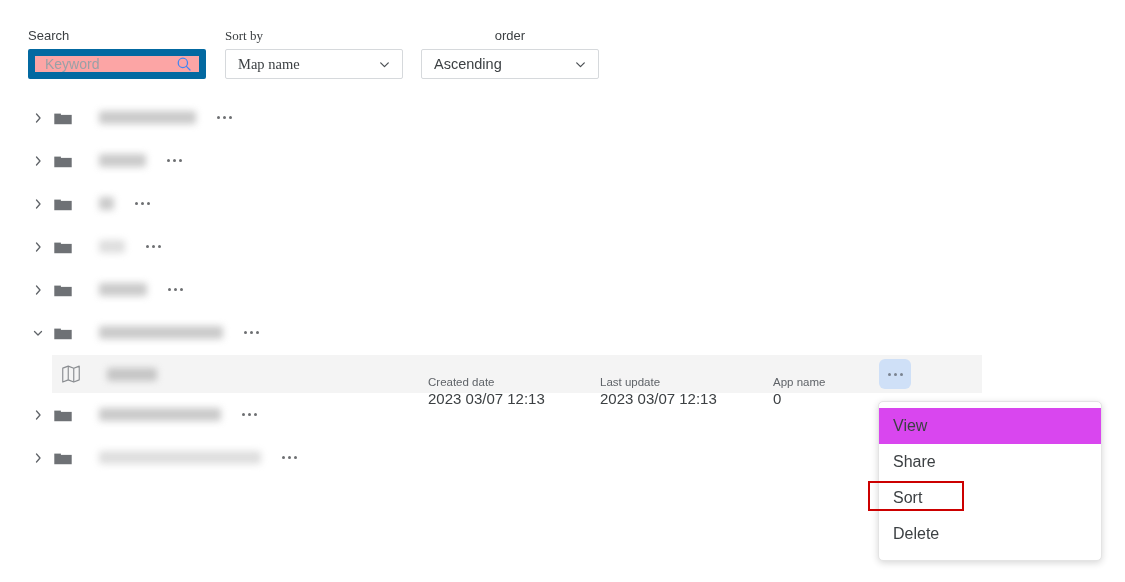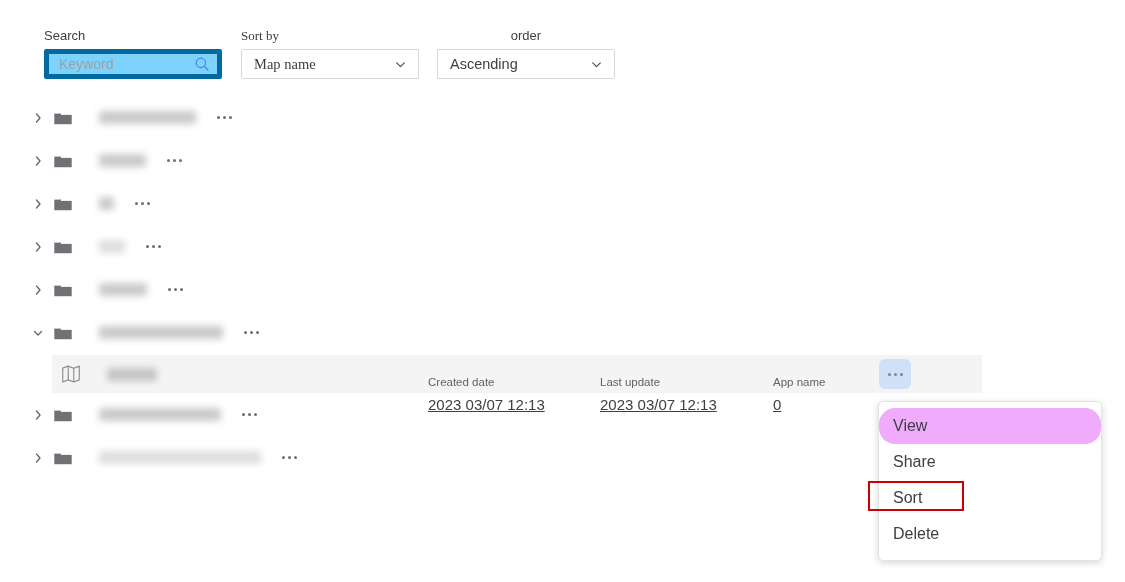--- a/index.html
+++ b/index.html
@@ -13,43 +13,43 @@
     font-family: "Liberation Sans", sans-serif;
     color: #3c4043;
     overflow: hidden;
     position: relative;
     -webkit-font-smoothing: antialiased;
   }
 
   
   .toolbar {
     position: absolute;
-    left: 16px; top: 0;
+    left: 0; top: 0;
     width: 959px;
     height: 96px;
   }
   .field {
     position: absolute;
   }
   .field-label {
     font-size: 13px;
     color: #3c4043;
     line-height: 16px;
     margin-bottom: 5px;
     white-space: nowrap;
   }
   .search-field { left: 28px; top: 28px; }
   .sortby-field { left: 225px; top: 28px; font-family: Liberation Serif, serif; }
   .order-field  { left: 421px; top: 28px; text-align: center; }
 
   .search-box {
     width: 178px;
     height: 30px;
-    border: 5px solid #0369a1;
-    background: #7dd3fc;
+    border: 7px solid #0369a1;
+    background: #fca5a5;
     border-radius: 2px;
     display: flex;
     align-items: center;
     box-sizing: border-box;
     padding: 0 6px 0 10px;
   }
   .search-box input {
     flex: 1;
     border: none;
     outline: none;
@@ -182,23 +182,22 @@
   .meta-label {
     font-size: 11.5px;
     color: #5f6368;
     line-height: 14px;
     white-space: nowrap;
   }
   .meta-value {
     font-size: 15px;
     color: #3c4043;
     line-height: 20px;
-    margin-top: 6px;
+    margin-top: 0;
     white-space: nowrap;
-    text-decoration: underline;
   }
   .col-created { left: 376px; }
   .col-updated { left: 548px; }
   .col-usage   { left: 721px; }
 
   .row-dots-btn {
     position: absolute;
     left: 827px;
     top: 4px;
     width: 32px;
@@ -235,21 +234,21 @@
   .menu-item {
     height: 36px;
     display: flex;
     align-items: center;
     padding-left: 14px;
     font-size: 16px;
     color: #3c4043;
     cursor: pointer;
     box-sizing: border-box;
   }
-  .menu-item.hovered { background: #f0abfc; border-radius: 16px; }
+  .menu-item.hovered { background: #d946ef; }
 
   
   .annot-box {
     position: absolute;
     left: 868px;
     top: 481px;
     width: 96px;
     height: 30px;
     border: 2px solid #cc0000;
     box-sizing: border-box;

